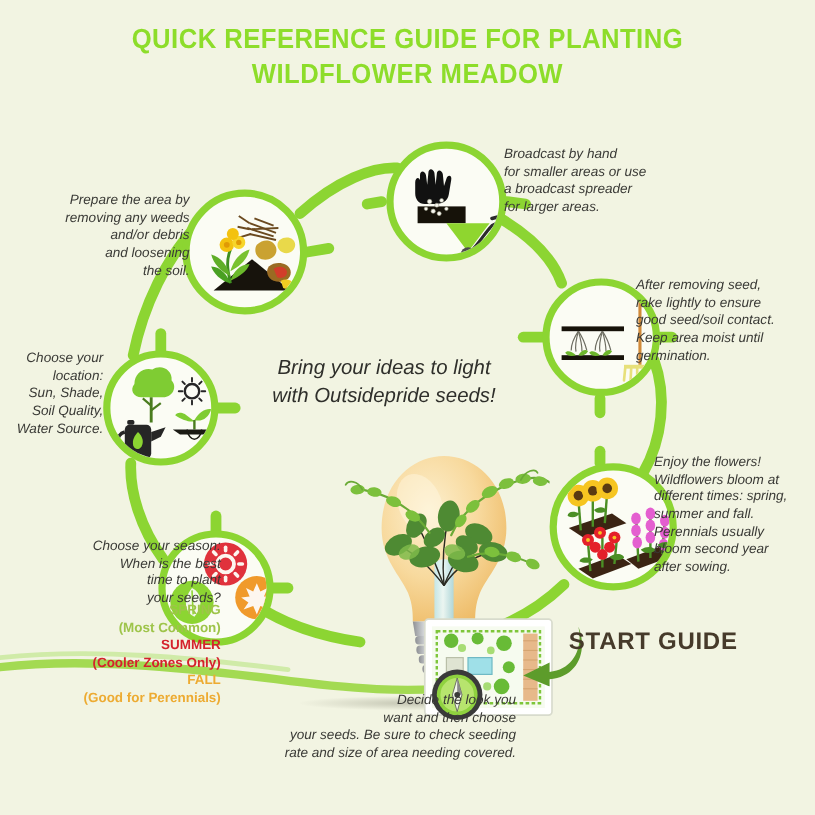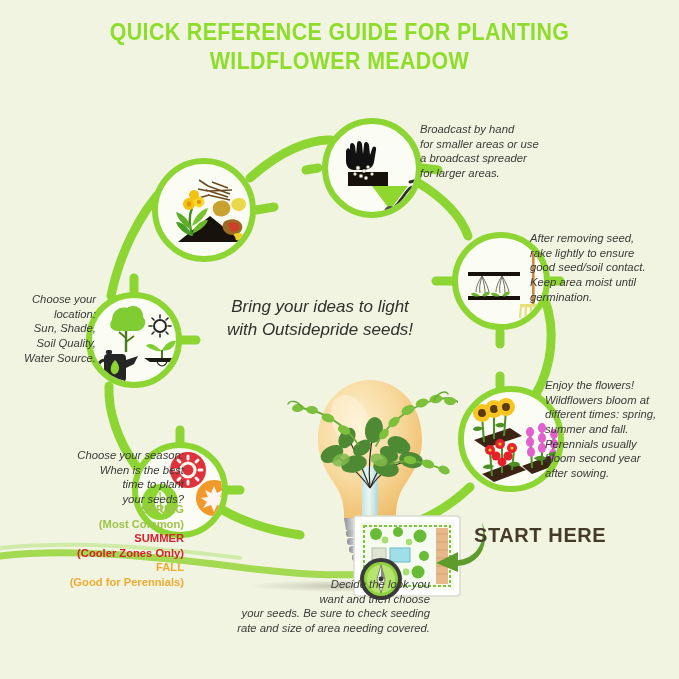--- a/index.html
+++ b/index.html
@@ -173,20 +173,25 @@
         <path d="M34,70 C42,66 48,62 50,56 C42,56 36,63 34,70 Z" fill="#6bb92b"></path>
         <circle cx="31" cy="40" r="6" fill="#f3c210"></circle>
         <circle cx="41" cy="38" r="5.4" fill="#f7d52a"></circle>
         <circle cx="36" cy="31" r="5" fill="#f3c210"></circle>
         <circle cx="31" cy="40" r="2.4" fill="#e09a06"></circle>
         <circle cx="41" cy="38" r="2.2" fill="#e09a06"></circle>
       </g>
       <path d="M76,70 C80,68 85,69 86,72 C87,76 82,78 78,76 Z" fill="#f0cd22"></path>
     </svg>
   </div>
+  <div class="abs callout ta-r" id="txt-prepare" style="left:38px;top:160px;width:120px;">Prepare the area by
+removing any weeds
+and/or debris
+and loosening
+the soil.</div>
 
   <div class="abs node" id="node-broadcast">
     <svg viewBox="0 0 100 100" width="100" height="100">
 
       <g fill="#111">
         <path d="M22,22 C22,18 26,18 27,22 L28,30 L29,20 C29,16 33,16 34,20 L35,30 L36,21 C36,17 40,17 41,21 L42,31 L44,25 C45,21 49,22 48,26 L46,38 C45,44 40,46 34,46 L26,46 C21,46 18,42 18,37 L18,28 C18,24 21,23 22,26 Z"></path>
       </g>
 
       <rect x="20" y="48" width="40" height="14" fill="#161209"></rect>
 
@@ -373,21 +378,21 @@
 
       <g>
         <rect x="14" y="52" width="6" height="4" rx="1.5" fill="#262626"></rect>
         <rect x="12" y="56" width="22" height="28" rx="4" fill="#262626"></rect>
         <path d="M34,62 L46,58 L42,66 L34,70 Z" fill="#262626"></path>
         <path d="M12,62 C4,64 4,76 12,78" fill="none" stroke="#262626" stroke-width="3"></path>
         <path d="M23,62 C27,66 28,70 26,74 C24,77 20,77 19,73 C18,69 20,65 23,62 Z" fill="#8cd532"></path>
       </g>
     </svg>
   </div>
-  <div class="abs callout ta-r" id="txt-location" style="left:14px;top:292px;width:82px;text-align:right;">Choose your
+  <div class="abs callout ta-r" id="txt-location" style="left:4px;top:292px;width:82px;text-align:right;">Choose your
 location:
 Sun, Shade,
 Soil Quality,
 Water Source.</div>
 
   <div class="abs node" id="node-season">
     <svg viewBox="0 0 96 96" width="96" height="96">
 
       <circle cx="22" cy="54" r="18" fill="#8cd532"></circle>
       <path d="M22,42 C30,46 32,56 24,66 C16,62 14,52 22,42 Z" fill="#f4f8ec"></path>
@@ -556,15 +561,15 @@
   </svg>
 
   <div class="abs callout ta-c" id="txt-decide" style="left:178px;top:577px;width:252px;">Decide the look you
 want and then choose
 your seeds.  Be sure to check seeding
 rate and size of area needing covered.</div>
 
   <svg class="abs" id="start-arrow" viewBox="0 0 56 54">
     <path d="M50,4 C54,22 46,40 26,42 L26,34 L4,45 L26,54 L26,48 C50,46 58,24 50,4 Z" fill="#5d9c2b"></path>
   </svg>
-  <div class="abs" id="start-here">START HERE</div>
+  <div class="abs" id="start-here">START GUIDE</div>
 
 </div>
 
 </body></html>

